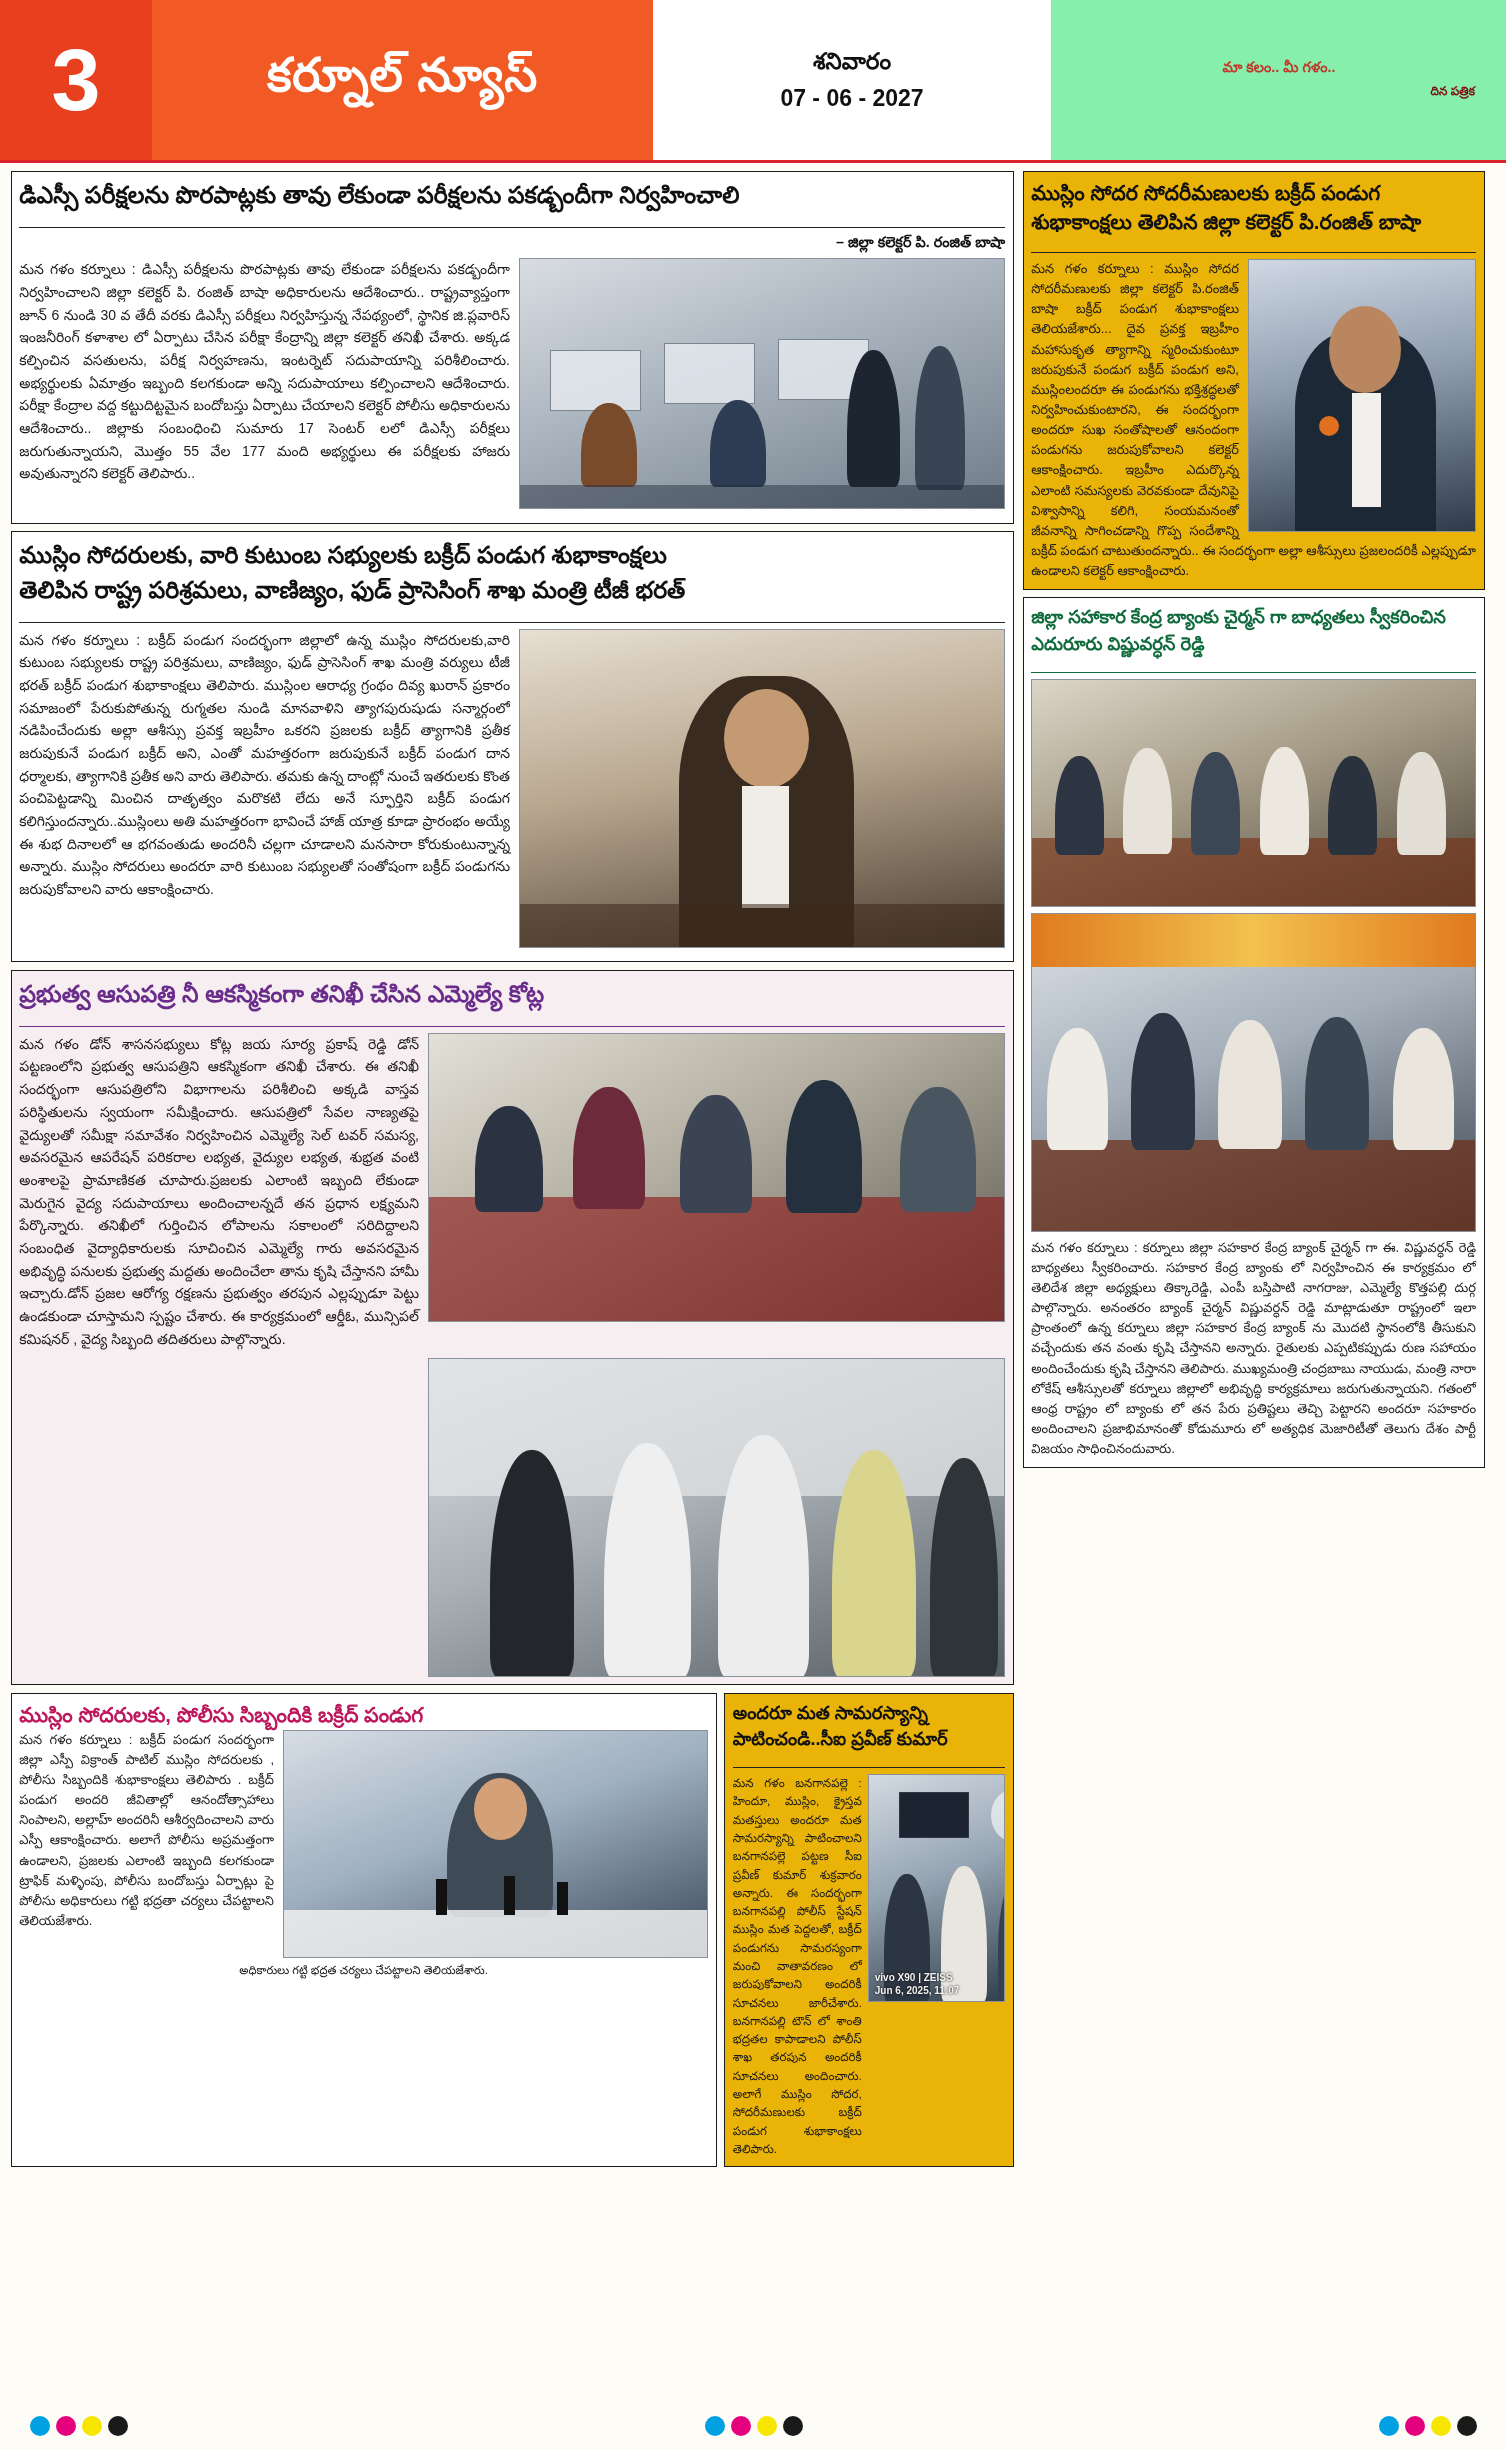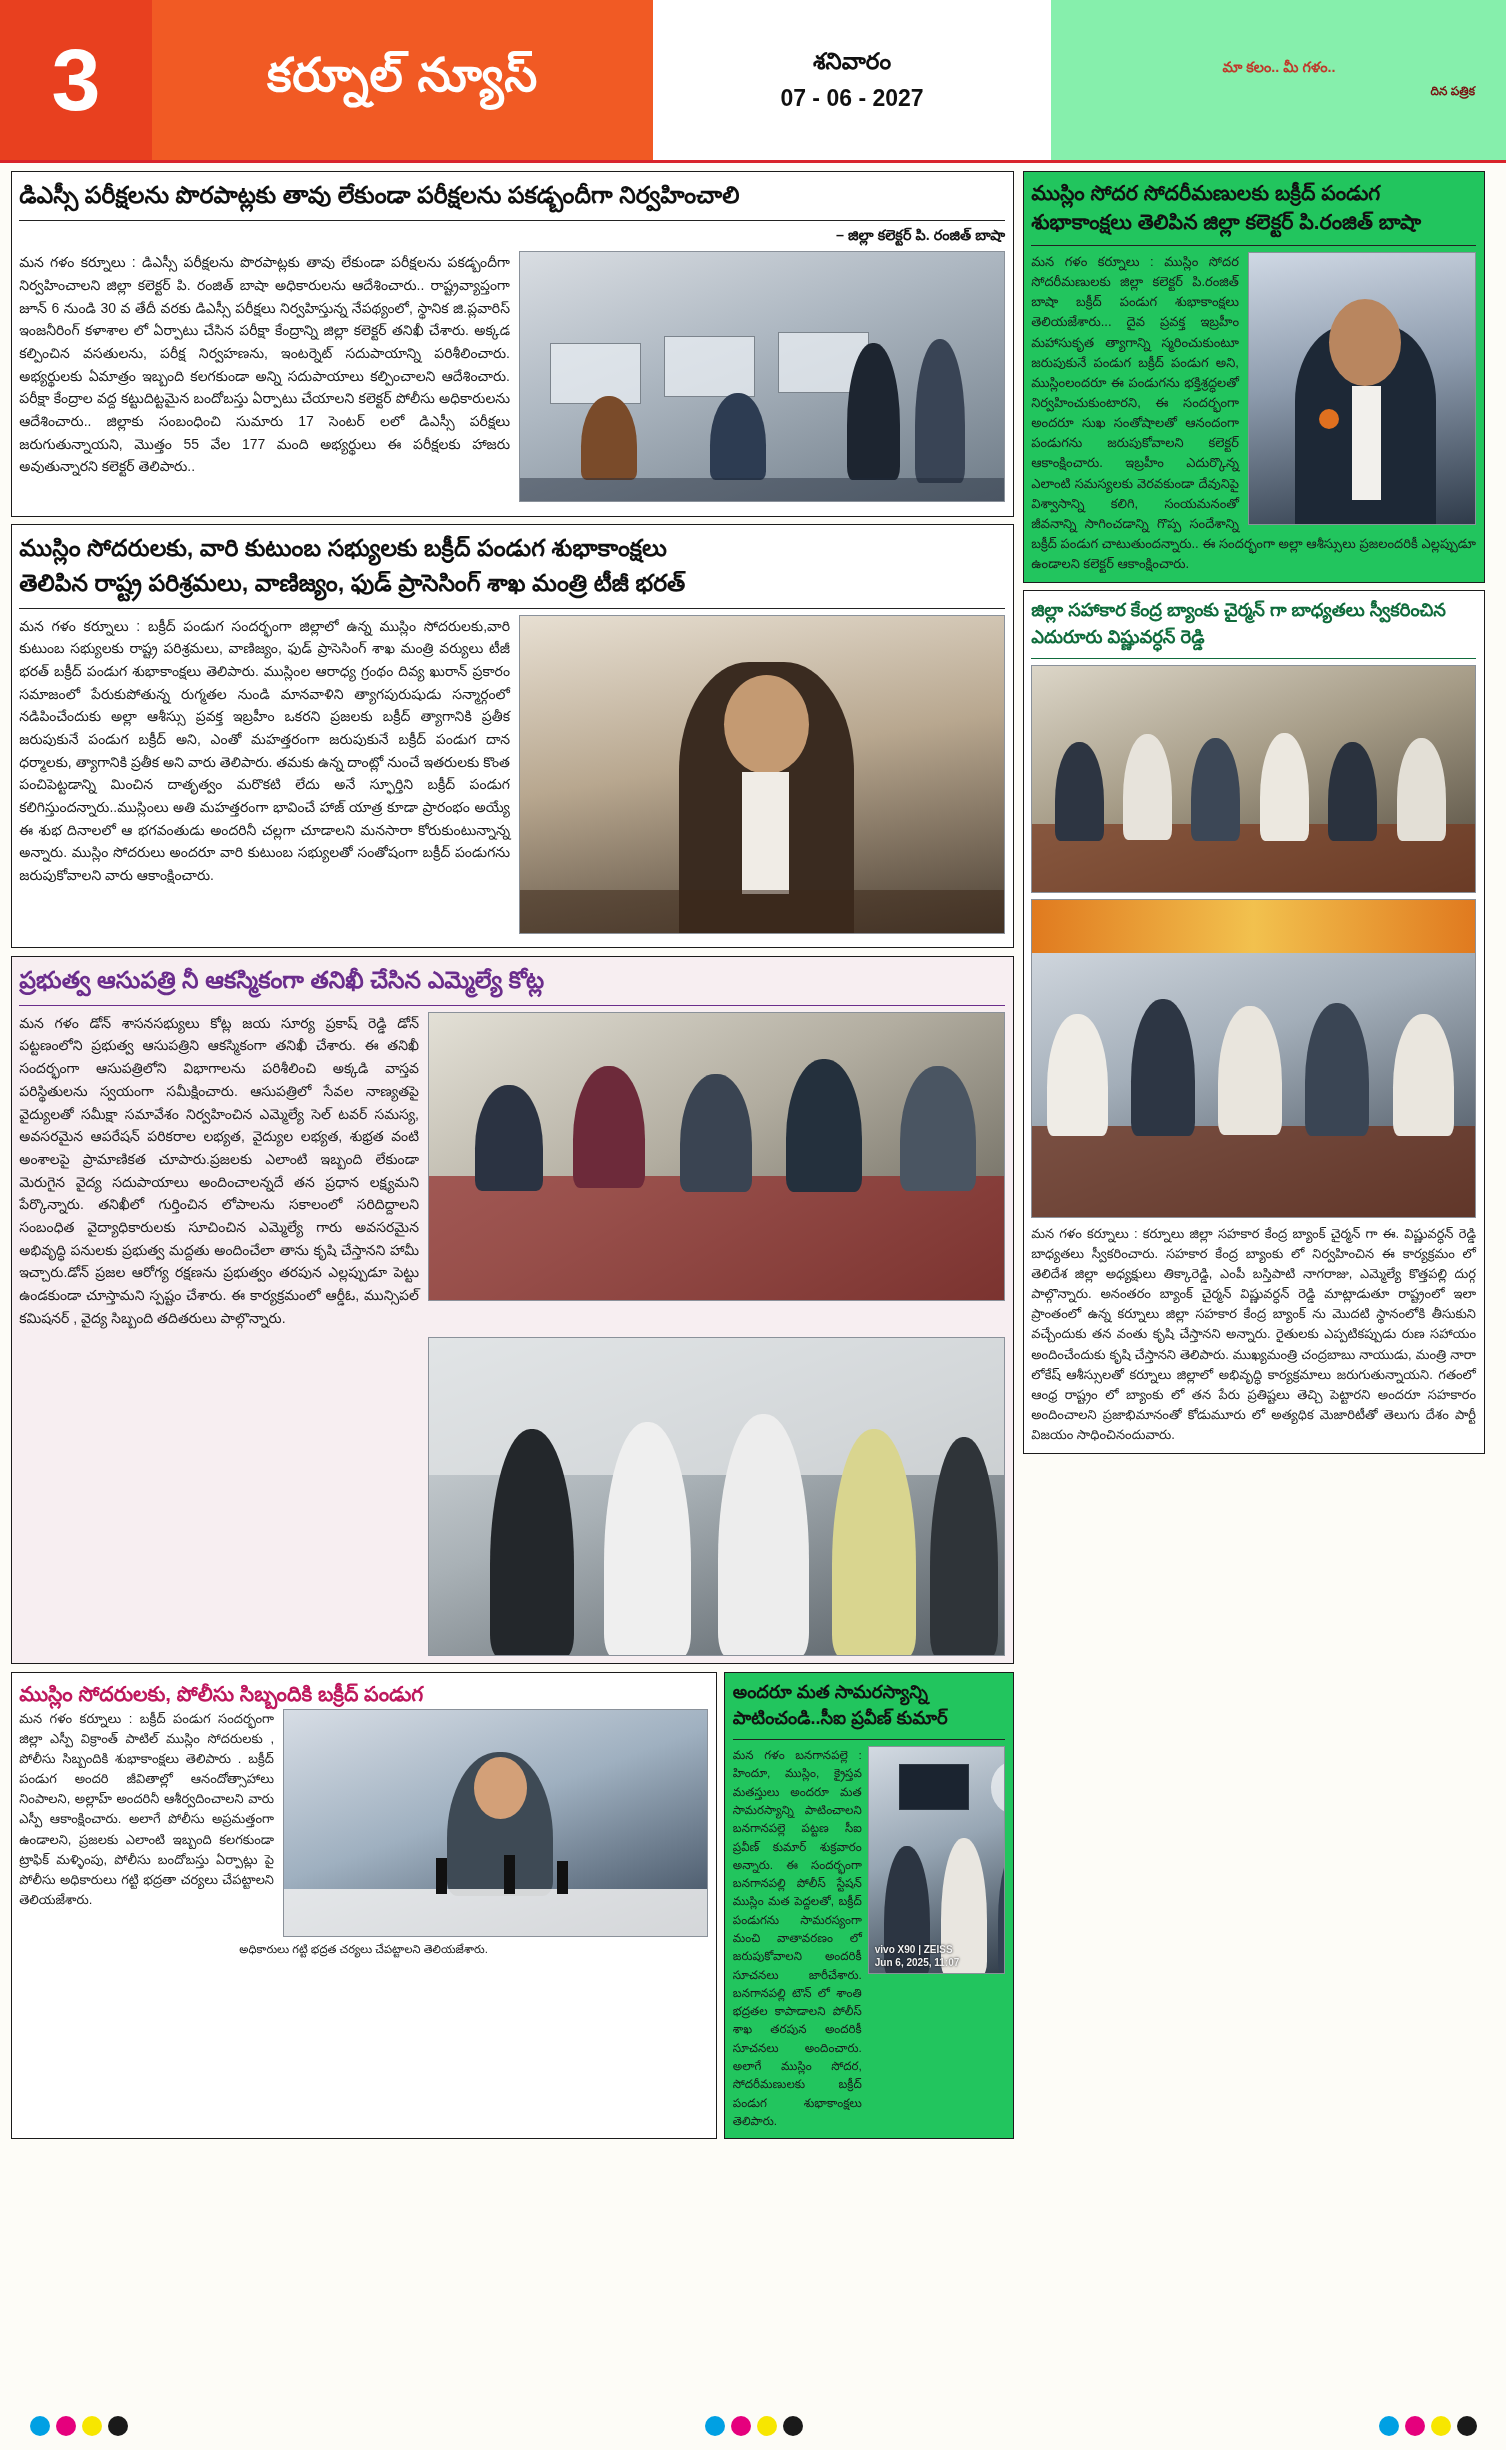--- a/index.html
+++ b/index.html
@@ -120,30 +120,30 @@
     height:2233px;
   }
   .col-left { width:1003px; display:flex; flex-direction:column; gap:7.6px;}
   .col-right { width:462px; display:flex; flex-direction:column; gap:7.6px;}
 
   .card {
     border:1.5px solid #1b1b1b;
     background:#ffffff;
     padding:6px 7.6px 7.6px 7.6px;
   }
-  .card.cream { background:#22c55e; }
+  .card.cream { background:#eab308; }
   .card.pink  { background:#f7eef1; }
 
   .headline {
     font-size:23.5px;
     font-weight:bold;
     line-height:1.45;
     color:#111;
     border-bottom:1.5px solid #222;
-    padding-bottom:8px;
+    padding-bottom:15px;
     margin-bottom:6px;
   }
   .headline.red   { color:#be185d; border-bottom:1.5px solid #b9121b;}
   .headline.green { color:#0f6b3b; border-bottom:1.5px solid #0f6b3b;}
   .headline.purple{ color:#6b2d8c; border-bottom:1.5px solid #6b2d8c;}
   .headline.small { font-size:20.5px; }
   .headline.xsmall{ font-size:18px; }
 
   .byline {
     text-align:right;

